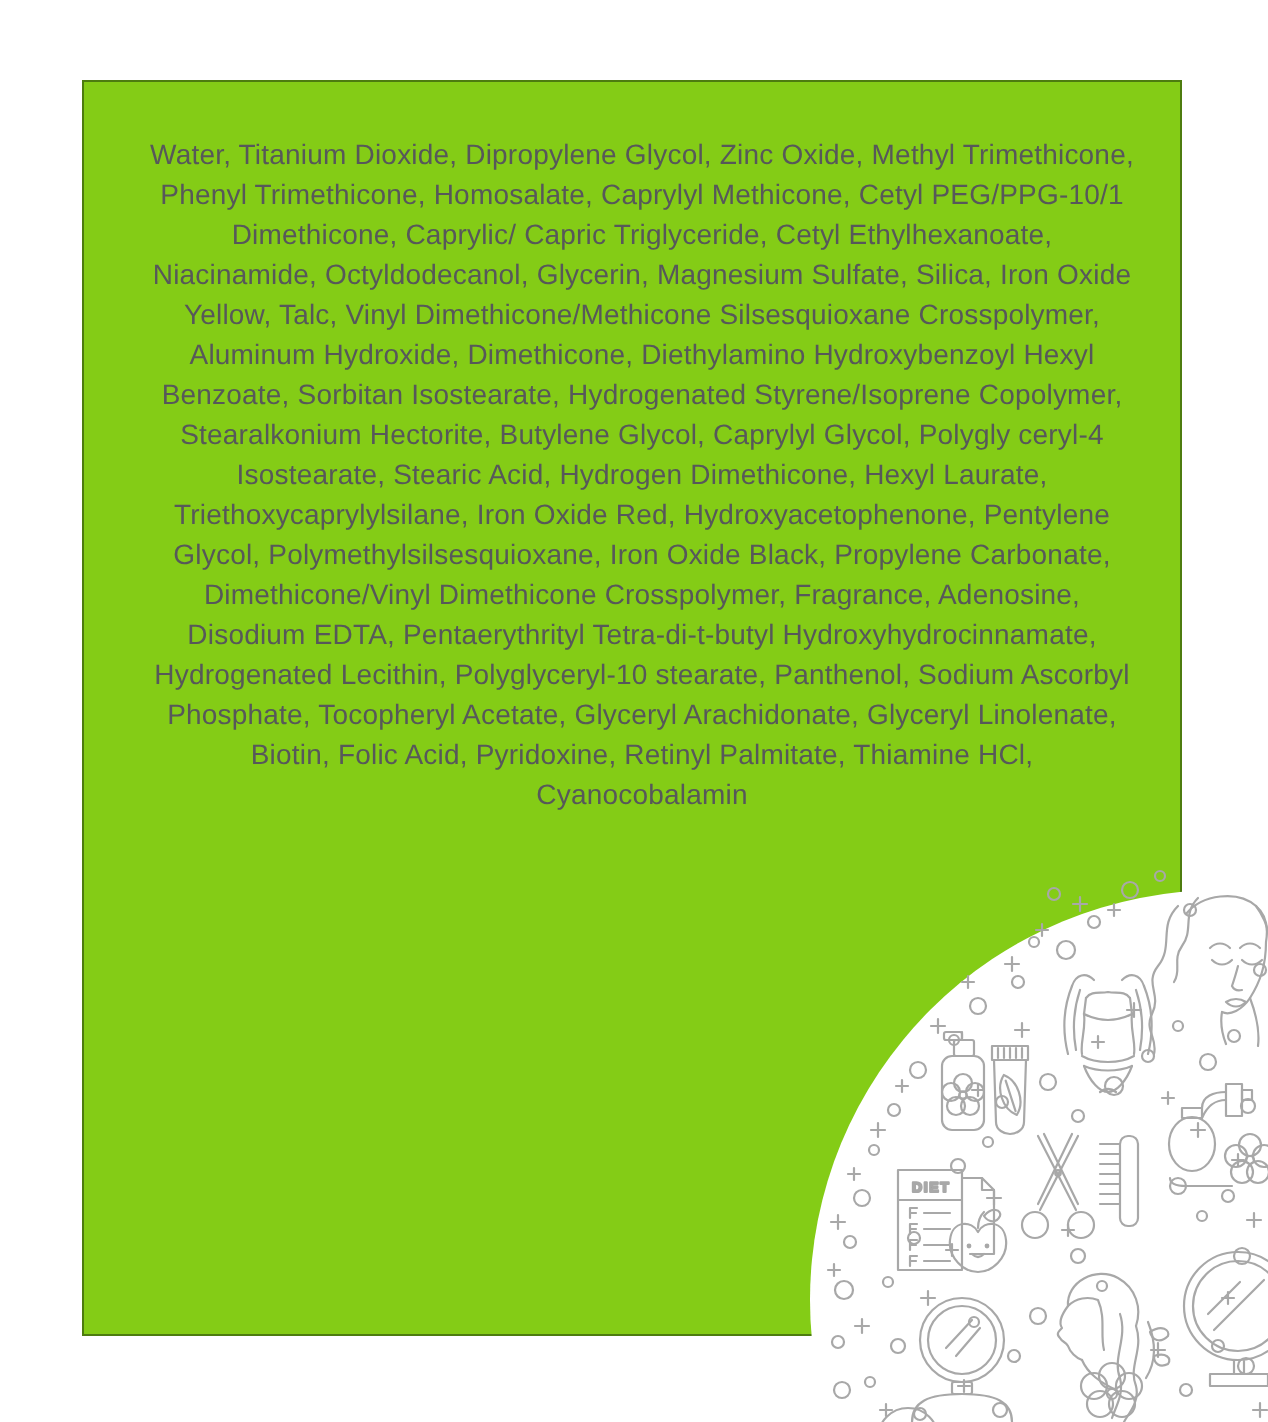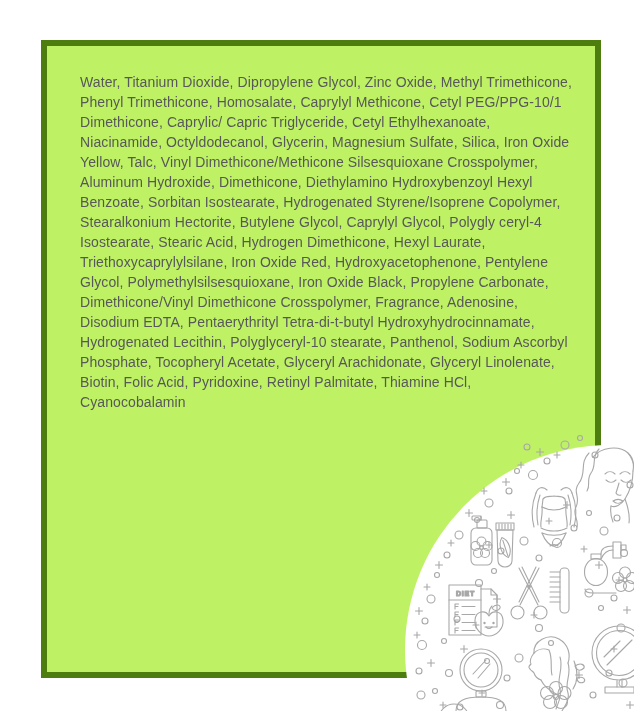--- a/index.html
+++ b/index.html
@@ -6,23 +6,24 @@
   body{
     width:634px;height:711px;
     background:#ffffff;
     font-family:"Liberation Sans","DejaVu Sans",sans-serif;
     position:relative;overflow:hidden;
   }
   .page{position:absolute;inset:0;background:#fff;}
   .ingredients-panel{
     position:absolute;left:41px;top:40px;
     width:548px;height:626px;
-    border:6px solid #4d7c0f;
-    background:#bef264;
+    border:1px solid #4d7c0f;
+    background:#84cc16;
     box-sizing:content-box;
+    text-align:center;
   }
   .ingredients-text{
     position:absolute;left:33px;top:26px;
     width:492px;
     font-size:14px;line-height:20px;
     color:#57585a;
     letter-spacing:0.1px;
     margin:0;
   }
   .icon-cluster{

